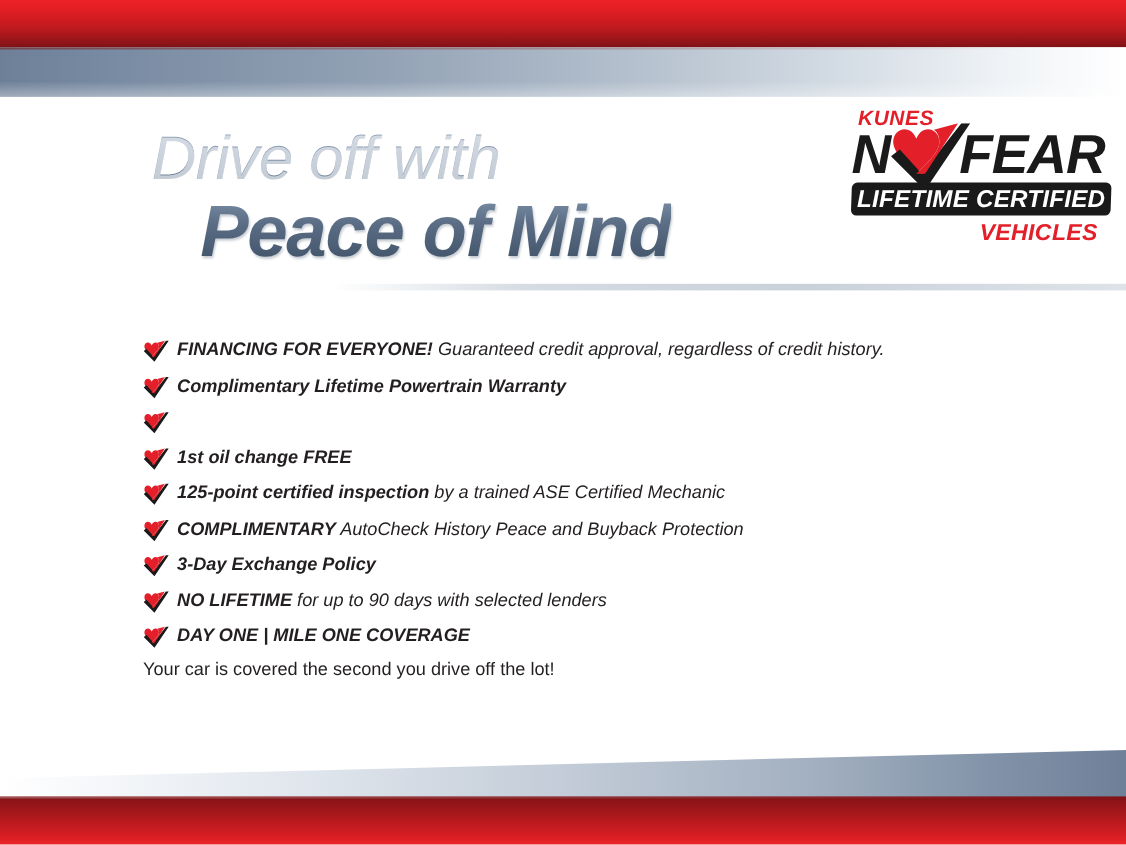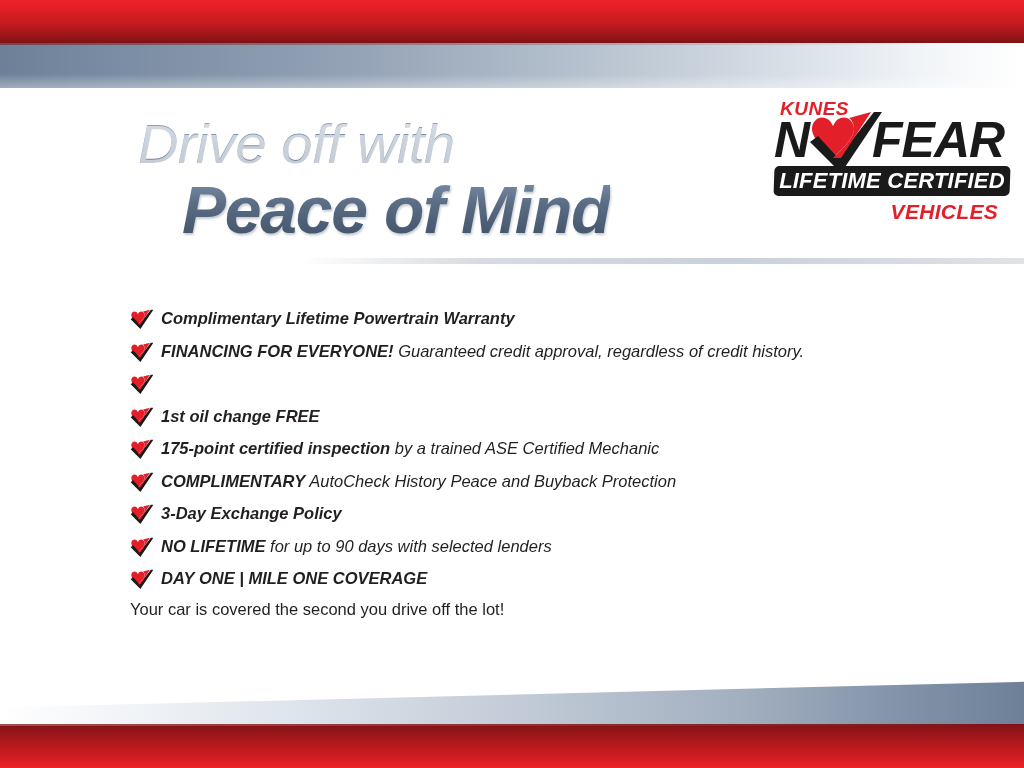--- a/index.html
+++ b/index.html
@@ -273,60 +273,60 @@
   </div>
 
   <div class="benefits">
       <div class="benefit-block">
         <div class="benefit">
           <span class="benefit-mark"><svg viewBox="0 0 76 62" width="24" height="21">
               <path d="M4 17 C4 7, 14 2, 21 8 C23 10, 24 12, 25 14 C26 12, 27 10, 29 8 C36 2, 46 7, 46 17 C46 27, 32 39, 25 46 C18 39, 4 27, 4 17 Z" fill="#e3202a"></path>
               <path d="M10 24 L30 46 L66 0 L74 0 L33 61 L2 30 Z" fill="#1a1a1a"></path>
               <path d="M25 46 C32 39, 46 27, 46 17 C46 12, 44 8, 41 6 L63 0 L33 46 Z" fill="#e3202a"></path>
             </svg></span>
+          <span class="benefit-text"><span class="b">FINANCING FOR EVERYONE!</span><span> Guaranteed credit approval, regardless of credit history.</span></span>
+        </div>
+      </div>
+      <div class="benefit-block">
+        <div class="benefit">
+          <span class="benefit-mark"><svg viewBox="0 0 76 62" width="24" height="21">
+              <path d="M4 17 C4 7, 14 2, 21 8 C23 10, 24 12, 25 14 C26 12, 27 10, 29 8 C36 2, 46 7, 46 17 C46 27, 32 39, 25 46 C18 39, 4 27, 4 17 Z" fill="#e3202a"></path>
+              <path d="M10 24 L30 46 L66 0 L74 0 L33 61 L2 30 Z" fill="#1a1a1a"></path>
+              <path d="M25 46 C32 39, 46 27, 46 17 C46 12, 44 8, 41 6 L63 0 L33 46 Z" fill="#e3202a"></path>
+            </svg></span>
           <span class="benefit-text"><span class="b">Complimentary Lifetime Powertrain Warranty</span><span></span></span>
         </div>
       </div>
       <div class="benefit-block">
         <div class="benefit">
           <span class="benefit-mark"><svg viewBox="0 0 76 62" width="24" height="21">
               <path d="M4 17 C4 7, 14 2, 21 8 C23 10, 24 12, 25 14 C26 12, 27 10, 29 8 C36 2, 46 7, 46 17 C46 27, 32 39, 25 46 C18 39, 4 27, 4 17 Z" fill="#e3202a"></path>
               <path d="M10 24 L30 46 L66 0 L74 0 L33 61 L2 30 Z" fill="#1a1a1a"></path>
               <path d="M25 46 C32 39, 46 27, 46 17 C46 12, 44 8, 41 6 L63 0 L33 46 Z" fill="#e3202a"></path>
             </svg></span>
-          <span class="benefit-text"><span class="b">FINANCING FOR EVERYONE!</span><span> Guaranteed credit approval, regardless of credit history.</span></span>
-        </div>
-      </div>
-      <div class="benefit-block">
-        <div class="benefit">
-          <span class="benefit-mark"><svg viewBox="0 0 76 62" width="24" height="21">
-              <path d="M4 17 C4 7, 14 2, 21 8 C23 10, 24 12, 25 14 C26 12, 27 10, 29 8 C36 2, 46 7, 46 17 C46 27, 32 39, 25 46 C18 39, 4 27, 4 17 Z" fill="#e3202a"></path>
-              <path d="M10 24 L30 46 L66 0 L74 0 L33 61 L2 30 Z" fill="#1a1a1a"></path>
-              <path d="M25 46 C32 39, 46 27, 46 17 C46 12, 44 8, 41 6 L63 0 L33 46 Z" fill="#e3202a"></path>
-            </svg></span>
         </div>
       </div>
       <div class="benefit-block">
         <div class="benefit">
           <span class="benefit-mark"><svg viewBox="0 0 76 62" width="24" height="21">
               <path d="M4 17 C4 7, 14 2, 21 8 C23 10, 24 12, 25 14 C26 12, 27 10, 29 8 C36 2, 46 7, 46 17 C46 27, 32 39, 25 46 C18 39, 4 27, 4 17 Z" fill="#e3202a"></path>
               <path d="M10 24 L30 46 L66 0 L74 0 L33 61 L2 30 Z" fill="#1a1a1a"></path>
               <path d="M25 46 C32 39, 46 27, 46 17 C46 12, 44 8, 41 6 L63 0 L33 46 Z" fill="#e3202a"></path>
             </svg></span>
           <span class="benefit-text"><span class="b">1st oil change FREE</span><span></span></span>
         </div>
       </div>
       <div class="benefit-block">
         <div class="benefit">
           <span class="benefit-mark"><svg viewBox="0 0 76 62" width="24" height="21">
               <path d="M4 17 C4 7, 14 2, 21 8 C23 10, 24 12, 25 14 C26 12, 27 10, 29 8 C36 2, 46 7, 46 17 C46 27, 32 39, 25 46 C18 39, 4 27, 4 17 Z" fill="#e3202a"></path>
               <path d="M10 24 L30 46 L66 0 L74 0 L33 61 L2 30 Z" fill="#1a1a1a"></path>
               <path d="M25 46 C32 39, 46 27, 46 17 C46 12, 44 8, 41 6 L63 0 L33 46 Z" fill="#e3202a"></path>
             </svg></span>
-          <span class="benefit-text"><span class="b">175-point certified inspection</span><span> by a trained ASE Certified Mechanic</span></span>
+          <span class="benefit-text"><span class="b">125-point certified inspection</span><span> by a trained ASE Certified Mechanic</span></span>
         </div>
       </div>
       <div class="benefit-block">
         <div class="benefit">
           <span class="benefit-mark"><svg viewBox="0 0 76 62" width="24" height="21">
               <path d="M4 17 C4 7, 14 2, 21 8 C23 10, 24 12, 25 14 C26 12, 27 10, 29 8 C36 2, 46 7, 46 17 C46 27, 32 39, 25 46 C18 39, 4 27, 4 17 Z" fill="#e3202a"></path>
               <path d="M10 24 L30 46 L66 0 L74 0 L33 61 L2 30 Z" fill="#1a1a1a"></path>
               <path d="M25 46 C32 39, 46 27, 46 17 C46 12, 44 8, 41 6 L63 0 L33 46 Z" fill="#e3202a"></path>
             </svg></span>
           <span class="benefit-text"><span class="b">COMPLIMENTARY</span><span> AutoCheck History Peace and Buyback Protection</span></span>

